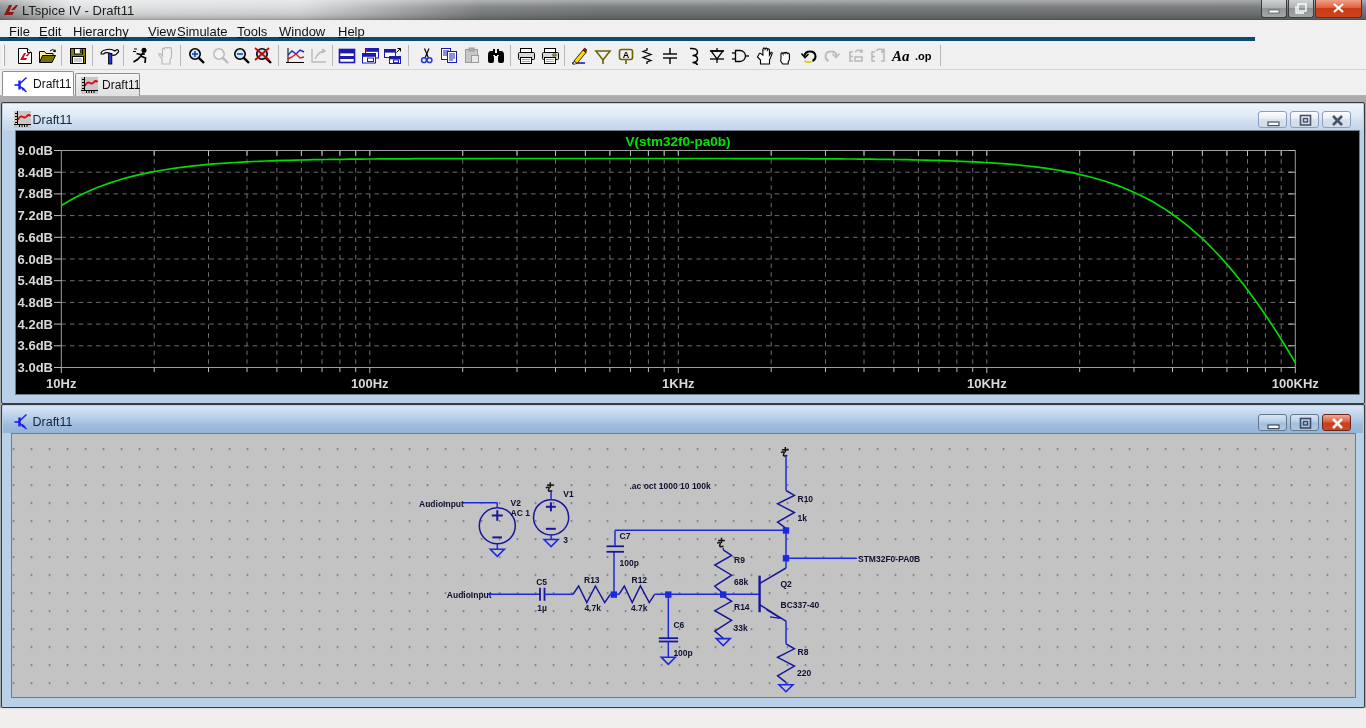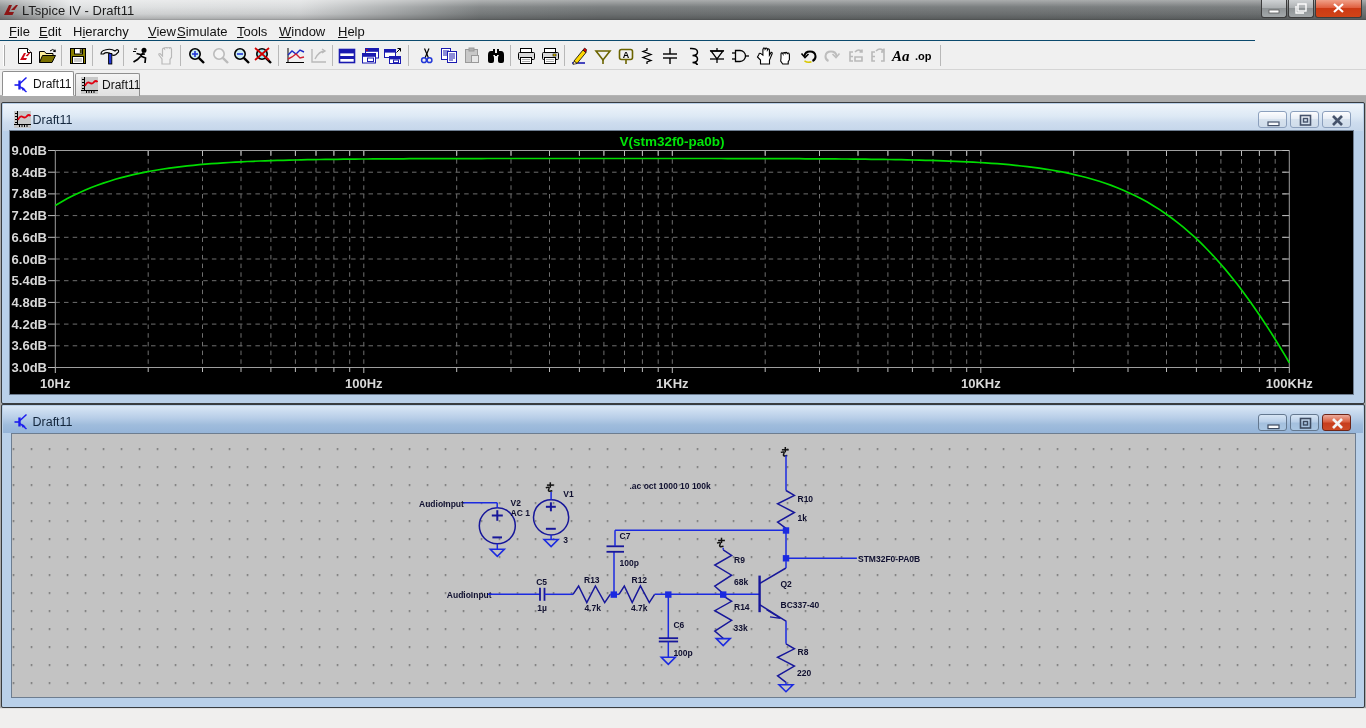--- a/index.html
+++ b/index.html
@@ -1,32 +1,32 @@
 <!DOCTYPE html>
 <html><head><meta charset="utf-8"><style>
 *{margin:0;padding:0;box-sizing:border-box}
 body{font-family:"Liberation Sans",sans-serif;width:1366px;height:728px;overflow:hidden;position:relative;background:#f0f0f0}
 .abs{position:absolute}
 #titlebar{left:0;top:0;width:1366px;height:20px;background:linear-gradient(90deg,#8a8d8e 0,#dfe1e2 70px,#d8dadb 300px,#7d8182 480px,#737778 600px,#717576 1366px)}
 #titlebar:after{content:"";position:absolute;left:0;top:0;width:100%;height:100%;background:linear-gradient(#ffffff66,#ffffff11 35%,#00000011 70%,#00000033 92%,#00000055)}
 #titletext{left:22px;top:3px;font-size:13px;color:#1c1c1c;z-index:5}
-#menubar{left:0;top:20px;width:1255px;height:21px;background:#f0f0f0;border-bottom:1px solid #0c4a6e;font-size:13px;color:#111}
+#menubar{left:0;top:20px;width:1255px;height:21px;background:#f0f0f0;border-bottom:4px solid #0c4a6e;font-size:13px;color:#111}
 .mi{position:absolute;top:4px}
 #toolbar{left:0;top:41px;width:1366px;height:29px;background:#f0f0f0;border-bottom:1px solid #d5d5d5}
 .tbi{position:absolute}
 .tbsep{position:absolute;top:4px;width:1px;height:21px;background:#b8b8b8}
 #gripper{left:3px;top:4px;width:2px;height:21px;border-left:1px solid #fff;border-right:1px solid #a8a8a8;position:absolute}
 #tabbar{left:0;top:70px;width:1366px;height:26px;background:#f0f0f0;border-bottom:1px solid #b4b4b4;font-size:12px}
 .tab{position:absolute;top:1px;height:25px;border:1px solid #8f8f8f;border-bottom:none;border-radius:2px 2px 0 0;font-size:12px;color:#111}
 #mdi{left:0;top:96px;width:1366px;height:612px;background:#ababab}
 .cw{position:absolute;border:1.5px solid #383c40;background:#b9d0e9;border-radius:2px}
 .cwtitle{position:absolute;left:1px;top:1px;right:1px;height:27px;font-size:12.5px;color:#13263c}
 .cwtitle.inactive{background:linear-gradient(#eef4fb,#dde9f5 45%,#cddcee 70%,#c5d6ea)}
 .cwtitle.active{background:linear-gradient(#d9e7f6,#b7cde7 45%,#9fbcdc 70%,#95b4d8)}
-#wavclient{position:absolute;left:7px;top:27.5px;width:1345px;height:265px;background:#000;border:1px solid #6d7d90}
+#wavclient{position:absolute;left:13px;top:27.5px;width:1345px;height:265px;background:#000;border:1px solid #6d7d90}
 #schclient{position:absolute;left:8.5px;top:28.7px;width:1345px;height:265px;background:#c3c3c3;border:1px solid #6d7d90;
 }
 #statusbar{left:0;top:708px;width:1366px;height:20px;background:#f0efee;border-top:1px solid #e0e0e0}
 .cap{position:absolute;top:0;height:18px;border:1px solid #3c3c3c;border-top:none;border-radius:0 0 3px 3px}
 svg{display:block}
 </style></head><body>
 <div class="abs" id="titlebar"></div>
 <div class="abs" style="left:3px;top:3px;z-index:5">
     <svg width="16" height="14">
       <path d="M1 12 L6 2 h3 L6 9 h5 l-1.5 3 z" fill="#8c1515"></path>

